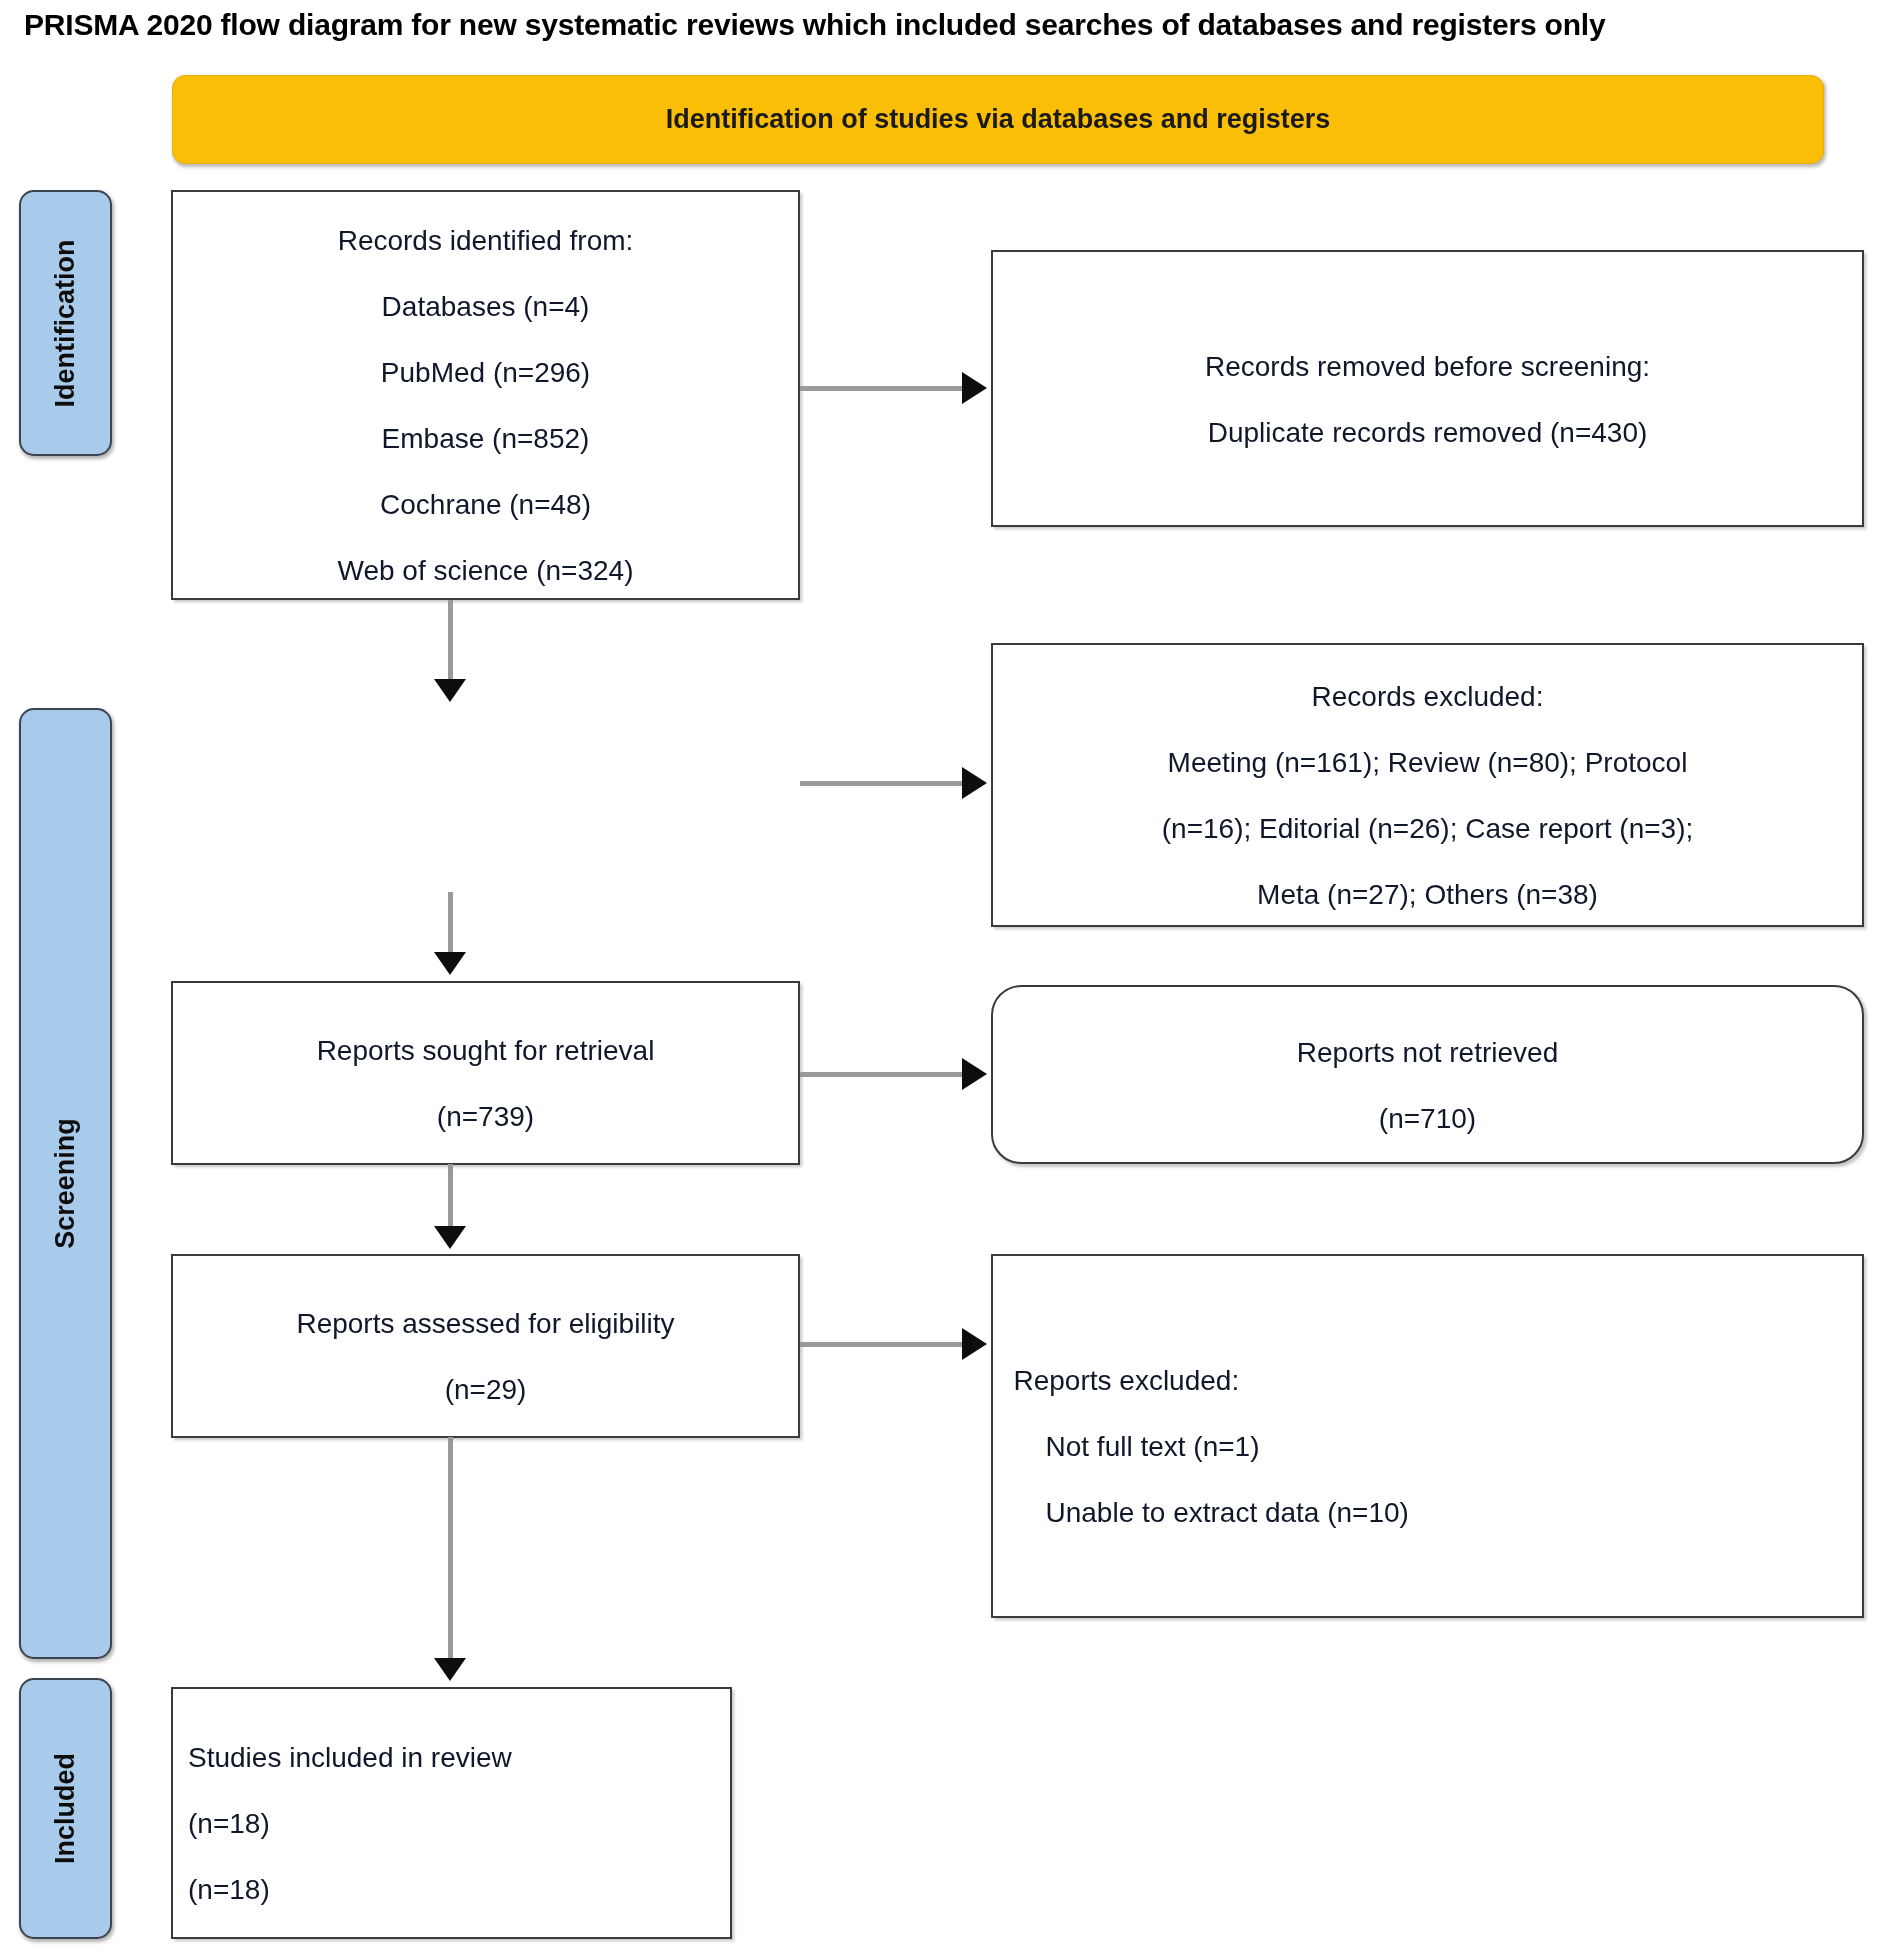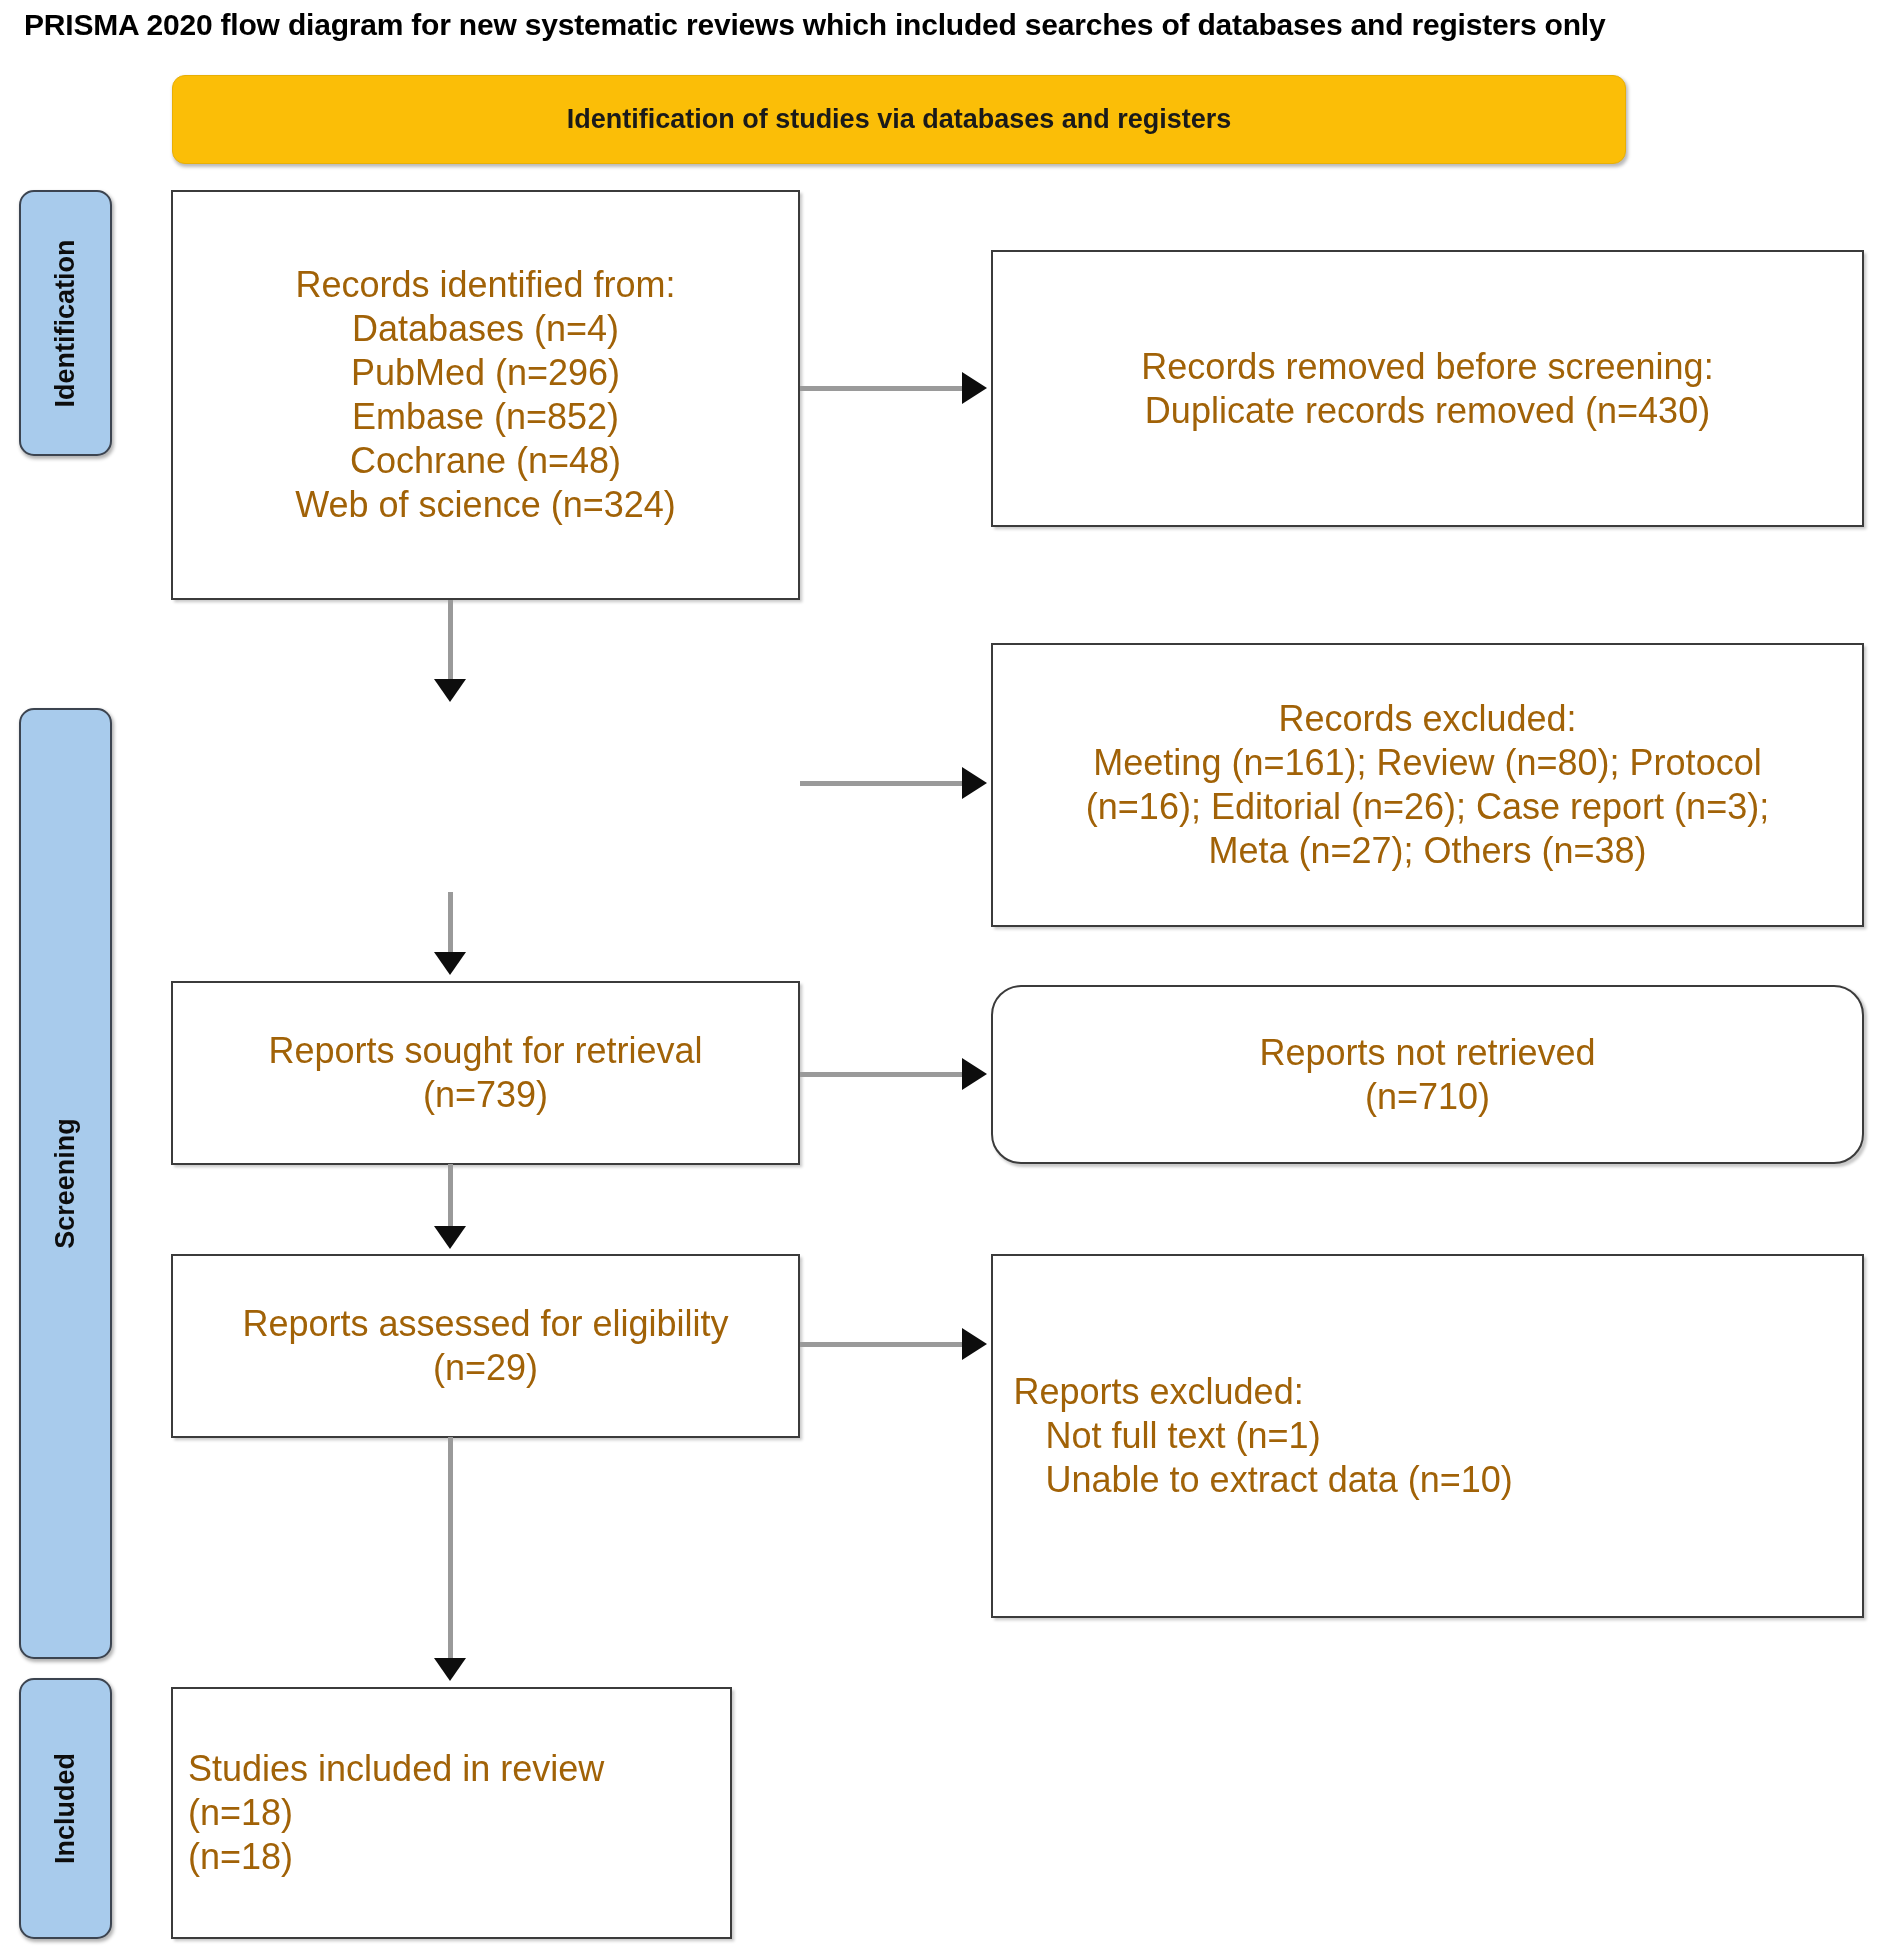--- a/index.html
+++ b/index.html
@@ -31,21 +31,21 @@
     letter-spacing: -0.2px;
     line-height: 37px;
     white-space: nowrap;
   }
 
   
   .banner {
     position: absolute;
     left: 172px;
     top: 75px;
-    width: 1454px;
+    width: 1652px;
     height: 89px;
     background: #FBBE07;
     border: 1.9px solid #E8AF05;
     border-radius: 13px;
     box-shadow: 1.9px 2.8px 3.7px rgba(0,0,0,0.28);
     display: flex;
     align-items: center;
     justify-content: center;
     box-sizing: border-box;
   }
@@ -87,24 +87,25 @@
     background: #ffffff;
     border: 2.8px solid #3b3b3b;
     box-sizing: border-box;
     box-shadow: 2.8px 2.8px 2.8px rgba(0,0,0,0.22);
     display: flex;
     flex-direction: column;
     justify-content: center;
     padding: 9.3px 20.5px;
   }
   .flowbox .line {
-    font-size: 36px;
+    font-size: 28px;
     line-height: 44px;
-    color: #a16207;
+    color: #0f172a;
     white-space: nowrap;
+    margin-top: 22px;
   }
   .align-center { text-align: center; }
   .align-left   { text-align: left; }
   .indent-sm    { padding-left: 32px; }
 
   
   #box-identified    { left: 171px; top: 190px;  width: 629px; height: 410px; }
   #box-screened      { left: 171px; top: 710px;  width: 629px; height: 182px; }
   #box-sought        { left: 171px; top: 981px; width: 629px; height: 184px; }
   #box-assessed      { left: 171px; top: 1254px; width: 629px; height: 184px; }

